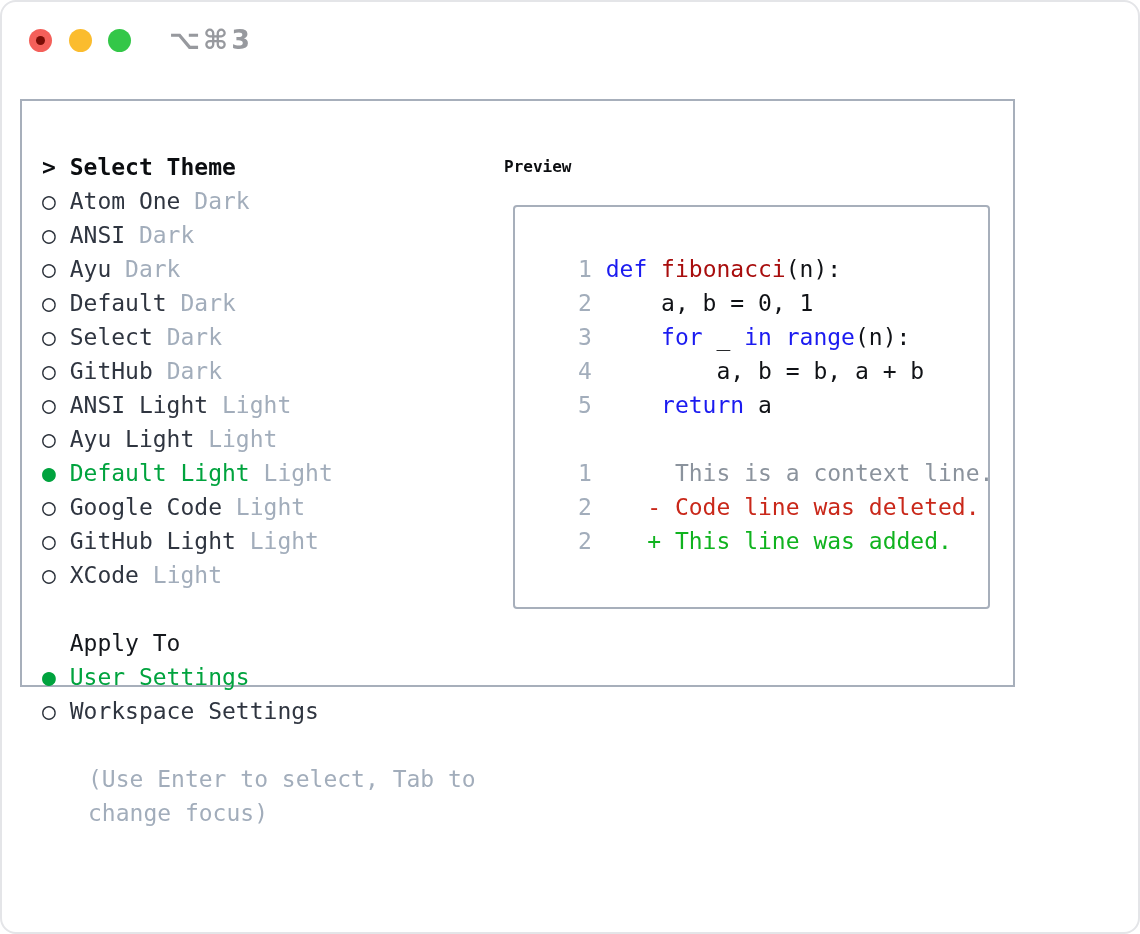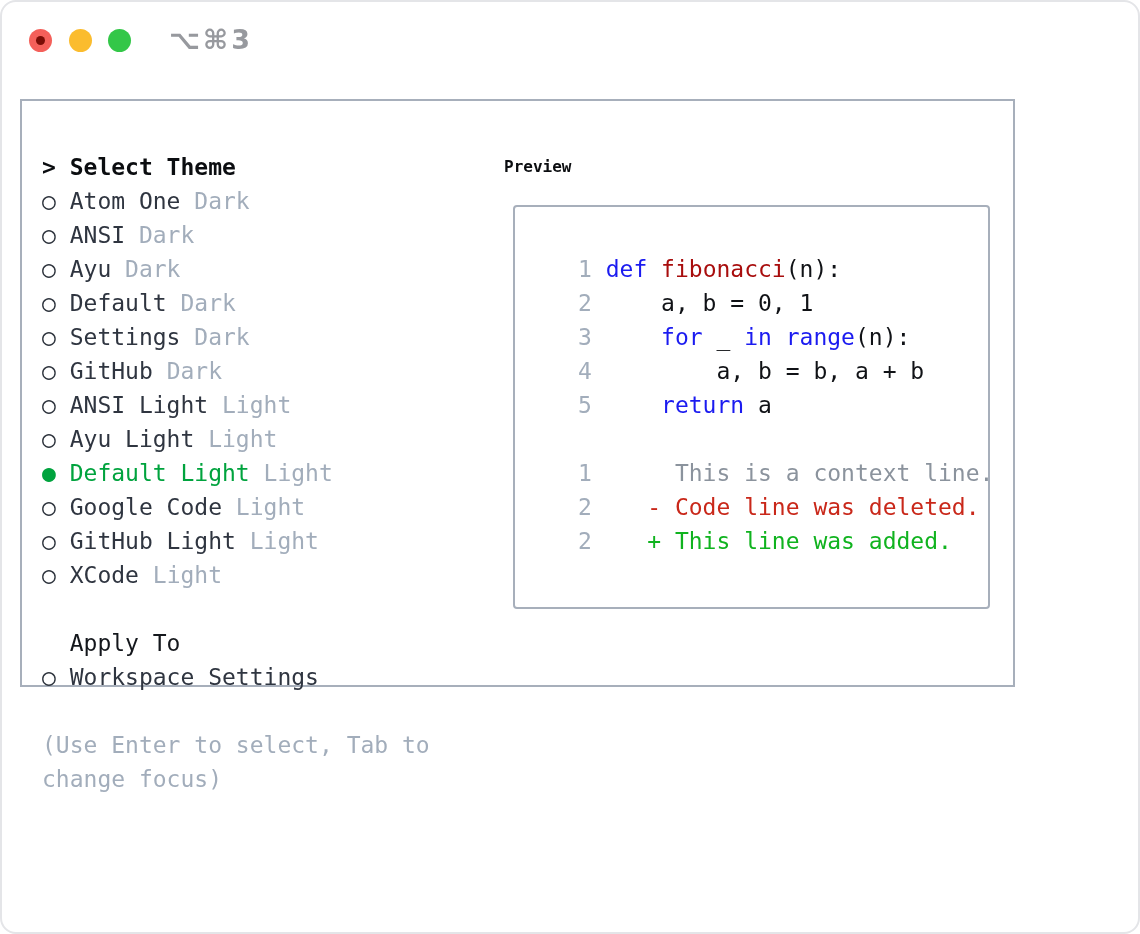--- a/index.html
+++ b/index.html
@@ -18,21 +18,21 @@
   .main-box{position:absolute;left:18px;top:97px;width:995px;height:588px;box-sizing:border-box;border:2px solid var(--border-gray,#a7afbb);border-radius:0;background:#fff;}
 
   .left-pane{position:absolute;left:20px;top:49px;font-size:23px;line-height:34px;}
   .row{display:block;height:34px;white-space:pre;}
   .mk{display:inline-block;width:2ch;color:#30363f;}
   .hdr{font-weight:bold;color:#0b0d10;}
   .t-name{color:#2f3540;}
   .variant{color:var(--muted-gray,#a2adbb);margin-left:1ch;}
   .sel{color:var(--selected-green,#00a33e);}
   .apply-hdr{padding-left:2ch;color:#14171c;}
-  .hint{color:var(--muted-gray,#a2adbb);}
+  .hint{color:var(--muted-gray,#a2adbb);margin-left:46px;}
 
   
   .pv-label{position:absolute;left:482px;top:49px;height:34px;line-height:34px;font-size:16px;font-weight:bold;color:#0b0d10;}
   .pv-box{position:absolute;left:491px;top:104px;width:477px;height:404px;box-sizing:border-box;border:2px solid var(--border-gray,#a7afbb);border-radius:4px;background:#fff;}
   .code-pane{position:absolute;left:35px;top:45px;font-size:23px;line-height:34px;margin-left:28px;}
   .ln{display:block;height:34px;white-space:pre;}
   .num{display:inline-block;width:2ch;color:var(--muted-gray,#a2adbb);}
   .t-kw{color:var(--keyword-blue,#1b1bf0);}
   .t-fn{color:var(--function-red,#a80d0d);}
   .t-pl{color:#101216;}
@@ -54,32 +54,33 @@
 
   <div class="main-box">
 
     <div class="left-pane">
       <div class="row hdr"><span class="mk hdr">&gt;</span><span>Select Theme</span></div>
       <div id="theme-list">
           <div class="row"><span class="mk">○</span><span class="t-name">Atom One</span><span class="variant">Dark</span></div>
           <div class="row"><span class="mk">○</span><span class="t-name">ANSI</span><span class="variant">Dark</span></div>
           <div class="row"><span class="mk">○</span><span class="t-name">Ayu</span><span class="variant">Dark</span></div>
           <div class="row"><span class="mk">○</span><span class="t-name">Default</span><span class="variant">Dark</span></div>
-          <div class="row"><span class="mk">○</span><span class="t-name">Settings</span><span class="variant">Dark</span></div>
+          <div class="row"><span class="mk">○</span><span class="t-name">Select</span><span class="variant">Dark</span></div>
           <div class="row"><span class="mk">○</span><span class="t-name">GitHub</span><span class="variant">Dark</span></div>
           <div class="row"><span class="mk">○</span><span class="t-name">ANSI Light</span><span class="variant">Light</span></div>
           <div class="row"><span class="mk">○</span><span class="t-name">Ayu Light</span><span class="variant">Light</span></div>
           <div class="row"><span class="mk sel">●</span><span class="t-name sel">Default Light</span><span class="variant">Light</span></div>
           <div class="row"><span class="mk">○</span><span class="t-name">Google Code</span><span class="variant">Light</span></div>
           <div class="row"><span class="mk">○</span><span class="t-name">GitHub Light</span><span class="variant">Light</span></div>
           <div class="row"><span class="mk">○</span><span class="t-name">XCode</span><span class="variant">Light</span></div>
         </div>
       <div class="row"></div>
       <div class="row apply-hdr">Apply To</div>
       <div id="apply-list">
+          <div class="row"><span class="mk sel">●</span><span class="t-name sel">User Settings</span></div>
           <div class="row"><span class="mk">○</span><span class="t-name">Workspace Settings</span></div>
         </div>
       <div class="row"></div>
       <div id="hint-lines">
           <div class="row hint">(Use Enter to select, Tab to</div>
           <div class="row hint">change focus)</div>
         </div>
     </div>
 
     <div class="pv-label">Preview</div>

